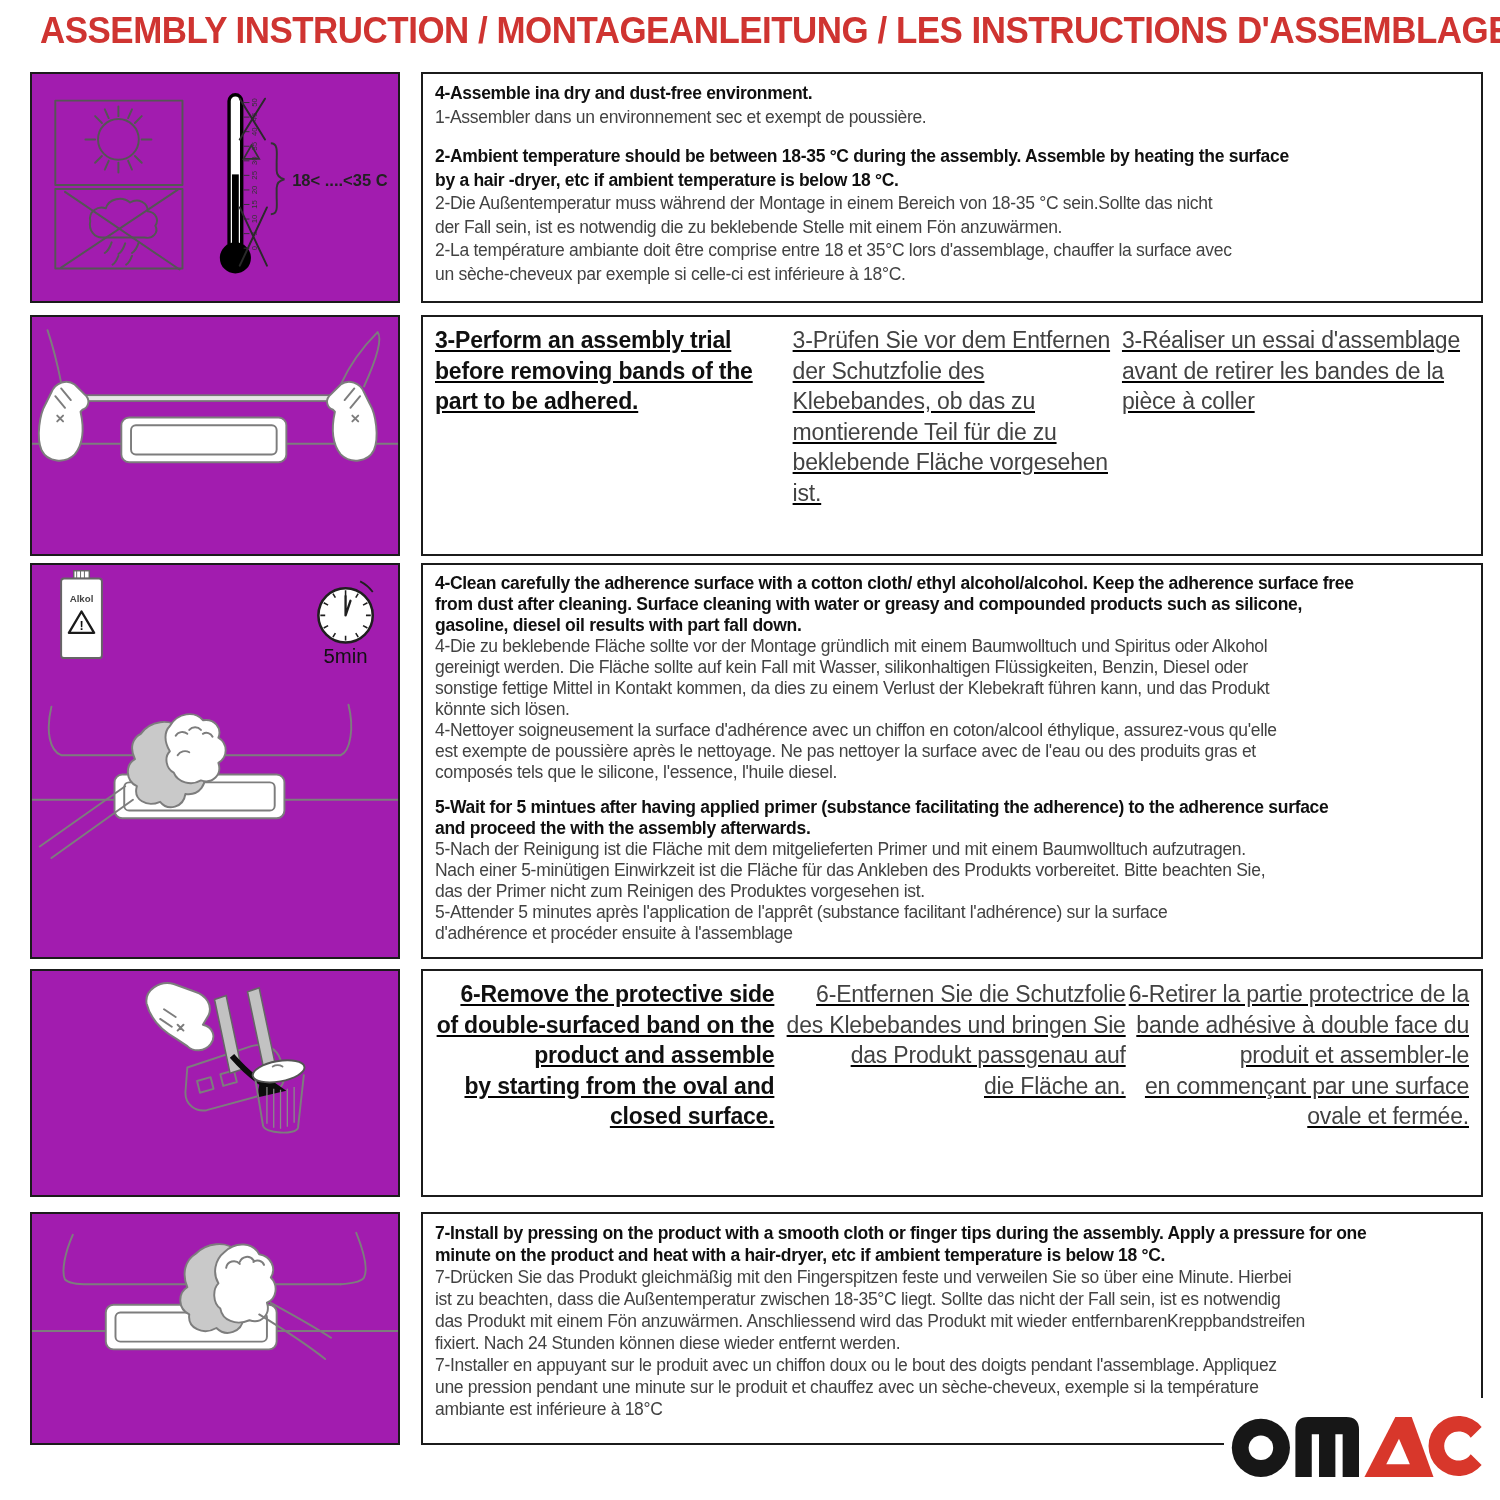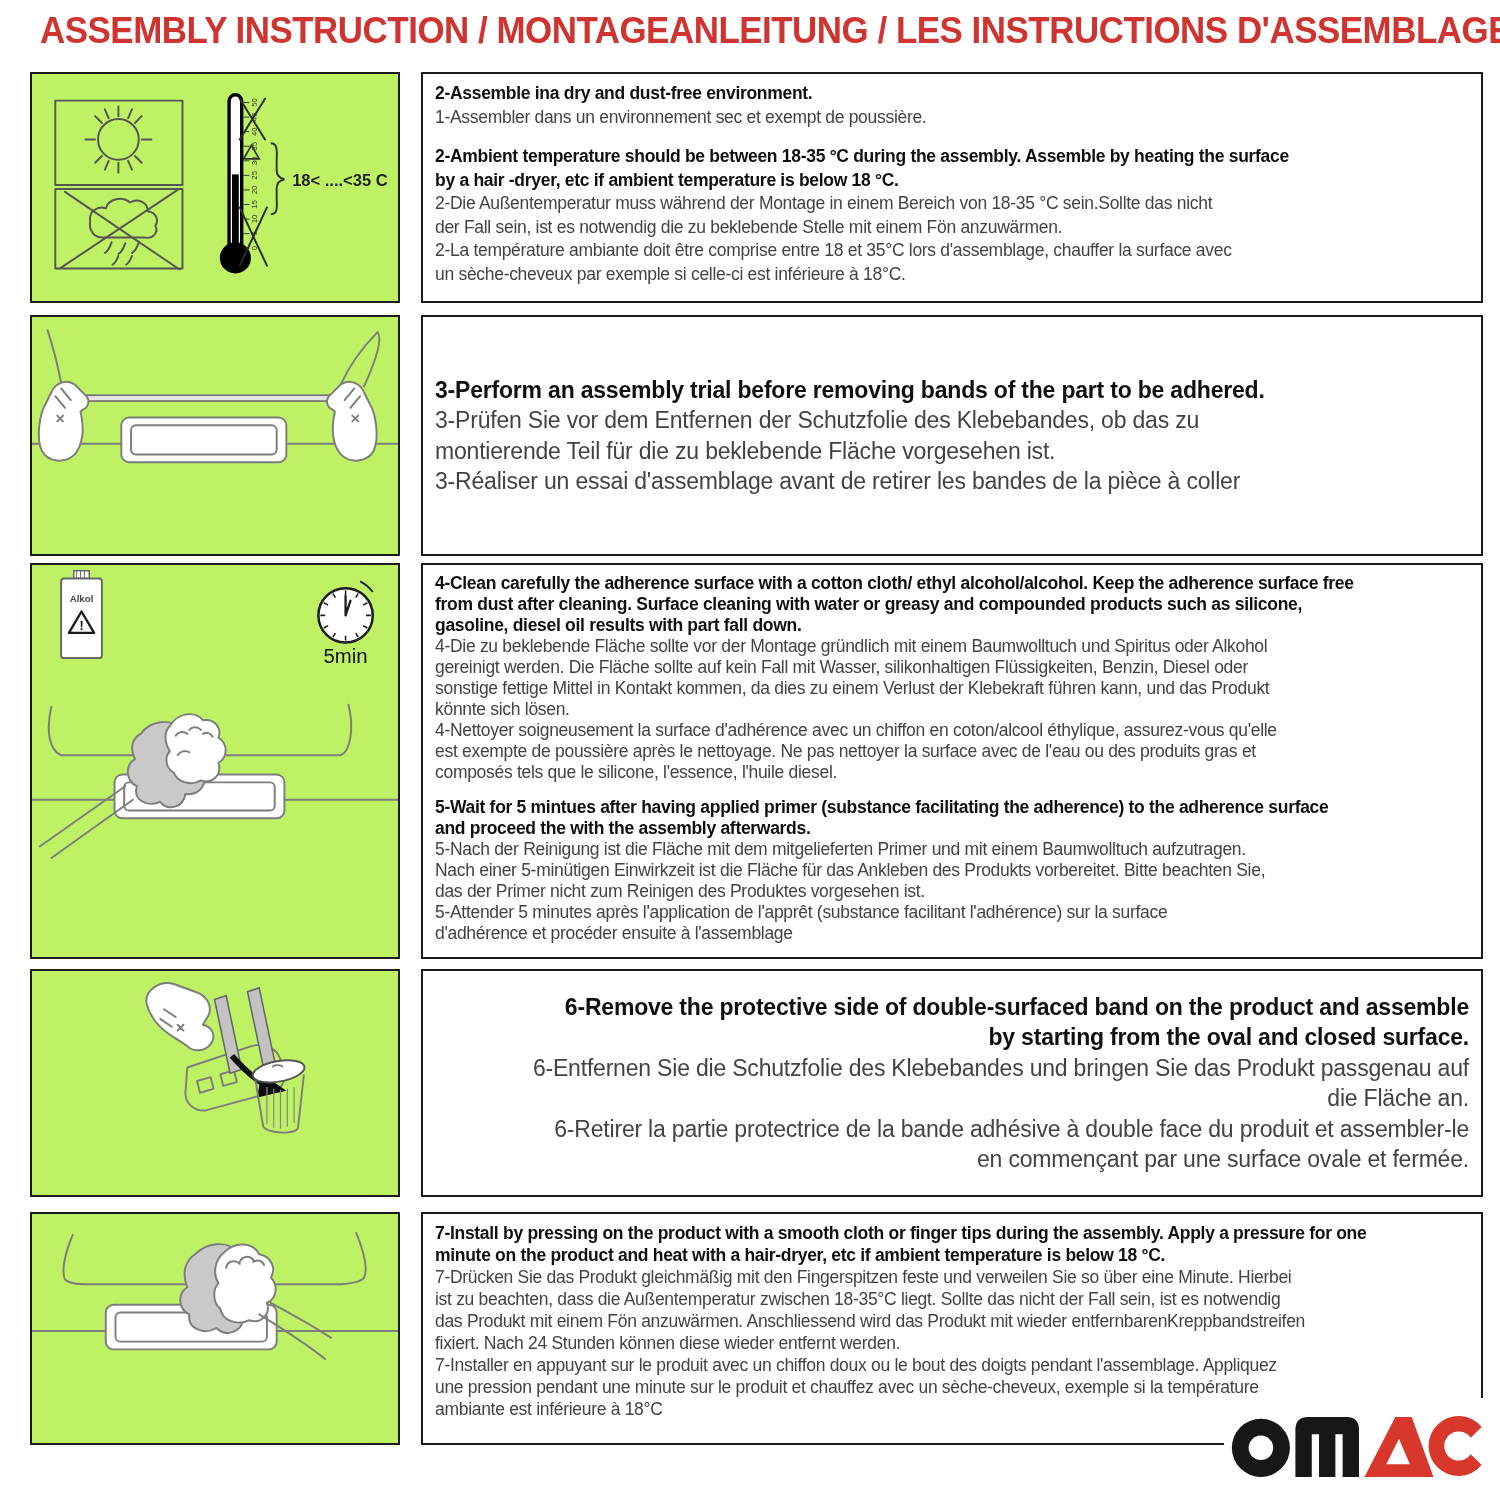--- a/index.html
+++ b/index.html
@@ -12,32 +12,32 @@
         font-family:"Liberation Sans","DejaVu Sans",sans-serif;overflow:hidden;}
   .title{position:absolute;left:40px;top:10px;width:1460px;
          font-size:36px;font-weight:bold;color:var(--accent-red);
          letter-spacing:-0.5px;transform:scaleX(0.97);transform-origin:left;
          white-space:nowrap;}
   .row{position:absolute;left:0;width:1500px;}
   .r1{top:72px;height:231px;} .r2{top:315px;height:241px;}
   .r3{top:563px;height:396px;} .r4{top:969px;height:228px;text-align:right;}
   .r5{top:1212px;height:233px;}
   .illus{position:absolute;left:30px;top:0;width:370px;height:100%;
-         border:2px solid #1b1b1b;background:#bef264;}
+         border:2px solid #1b1b1b;background:#a21caf;}
   .illus svg{display:block;width:100%;height:100%;}
   .textbox{position:absolute;left:421px;top:0;width:1062px;height:100%;
            border:2px solid #1b1b1b;background:#fff;padding:8px 12px;}
   .textbox p{white-space:pre-line;letter-spacing:-0.3px;}
   .b{font-weight:bold;color:var(--text-strong);}
   .n{font-weight:normal;color:var(--text-body);}
   .small p{font-size:17.5px;line-height:23.5px;}
   .small4 p{font-size:17.5px;line-height:21px;}
   .small7 p{font-size:17.5px;line-height:22px;}
   .big p{font-size:23px;line-height:30.5px;letter-spacing:-0.2px;}
-  .vcenter{display:flex;flex-direction:column;justify-content:center;}
+  .vcenter{display:flex;justify-content:center;text-decoration:underline;}
   .gap{margin-top:16px;}
   .gap4{margin-top:14px;}
   
   .ln{fill:none;stroke:var(--line-gray);stroke-width:2;stroke-linecap:round;stroke-linejoin:round;}
   .lnd{fill:none;stroke:#555;stroke-width:2;stroke-linecap:round;stroke-linejoin:round;}
   .lnk{fill:none;stroke:#2a2a2a;stroke-width:2;stroke-linecap:round;stroke-linejoin:round;}
   .wfill{fill:#fff;}
   .gfill{fill:#c9c9c9;}
   .tscale{font-size:8px;fill:#333;text-anchor:middle;font-family:"Liberation Sans",sans-serif;}
   .tlabel{font-size:17px;font-weight:600;fill:#222;font-family:"Liberation Sans",sans-serif;}
@@ -98,21 +98,21 @@
           <path class="lnk" d="M214,22 L240,64 M240,22 L214,64"></path>
           <path class="lnk" d="M214,134 L242,194 M242,134 L214,194"></path>
           <path d="M218,84 L234,84 L226,70 Z" fill="none" stroke="#333" stroke-width="1.8"></path>
 
           <path d="M246,68 C254,68 252,78 252,88 L252,96 C252,102 256,104 260,105 C256,106 252,108 252,114 L252,122 C252,132 254,141 246,141" fill="none" stroke="#333" stroke-width="2"></path>
         </g>
         <text class="tlabel" x="268" y="112">18&lt; ....&lt;35 C</text>
       </svg>
     </div>
     <div class="textbox small">
-      <p class="b">2-Assemble ina dry and dust-free environment.</p>
+      <p class="b">4-Assemble ina dry and dust-free environment.</p>
       <p class="n">1-Assembler dans un environnement sec et exempt de poussière.</p>
       <p class="b gap">2-Ambient temperature should be between 18-35 °C  during the assembly. Assemble by heating the surface
 by a hair -dryer, etc if ambient temperature is below 18 °C.</p>
       <p class="n">2-Die Außentemperatur muss während der Montage in einem Bereich von 18-35 °C  sein.Sollte das nicht
 der Fall sein, ist es notwendig die zu beklebende Stelle mit einem Fön anzuwärmen.</p>
       <p class="n">2-La température ambiante doit être comprise entre 18 et 35°C lors d'assemblage, chauffer la surface avec
 un sèche-cheveux par exemple si celle-ci est inférieure à 18°C.</p>
     </div>
   </section>
 

